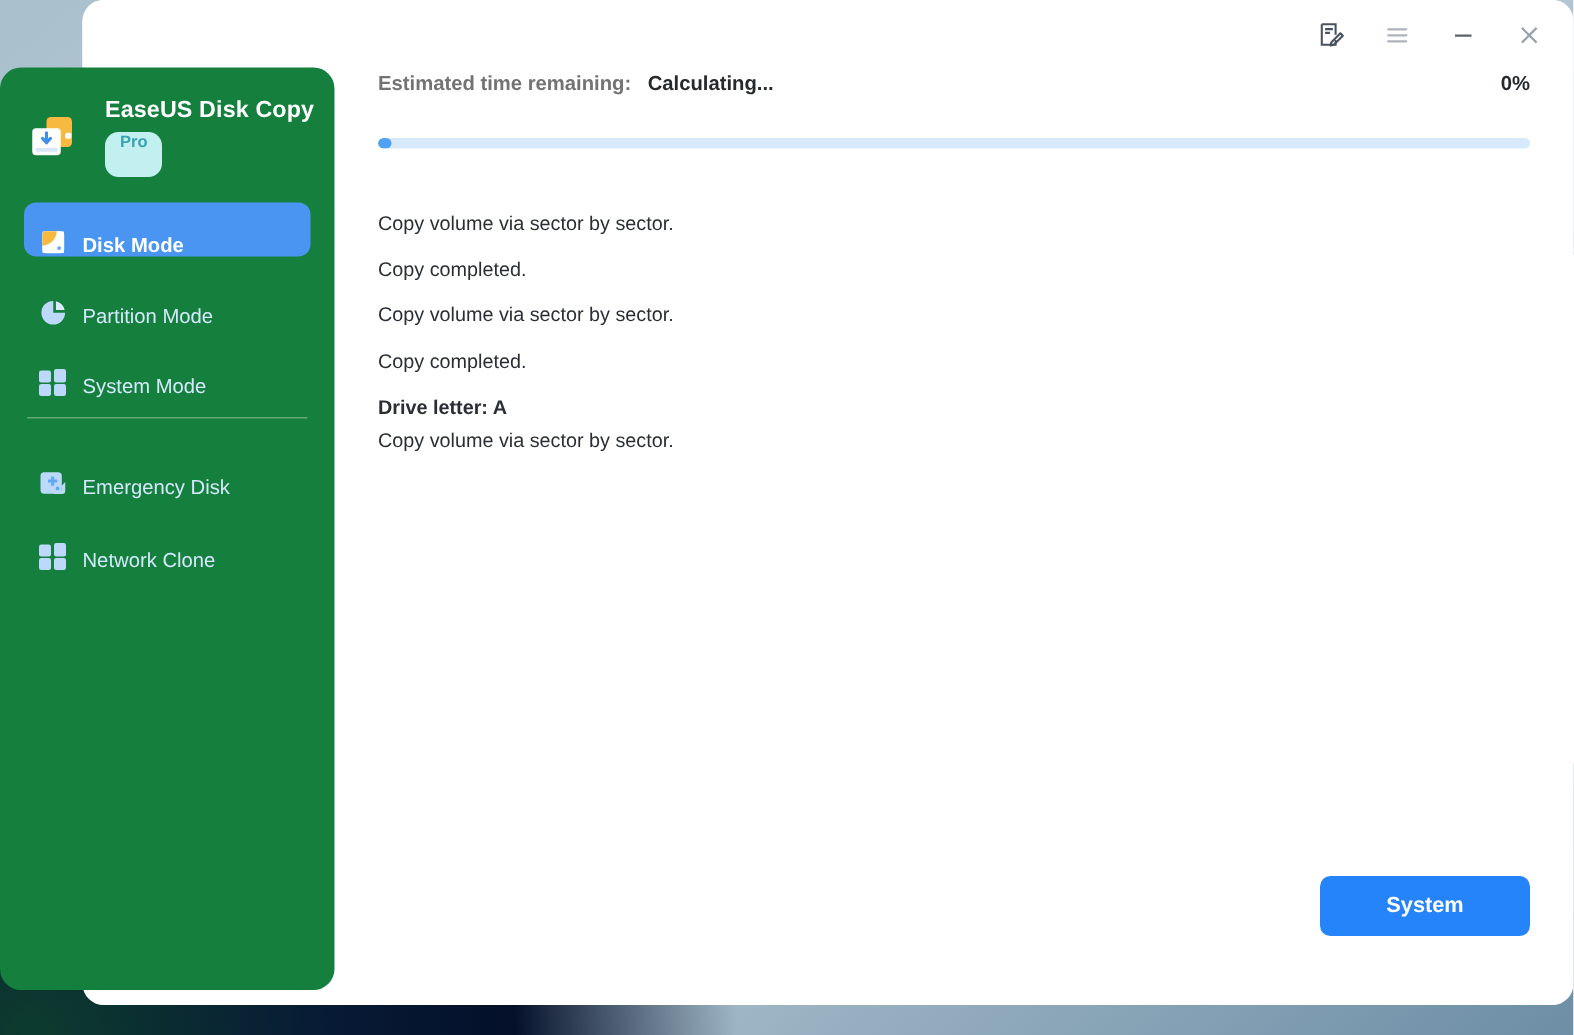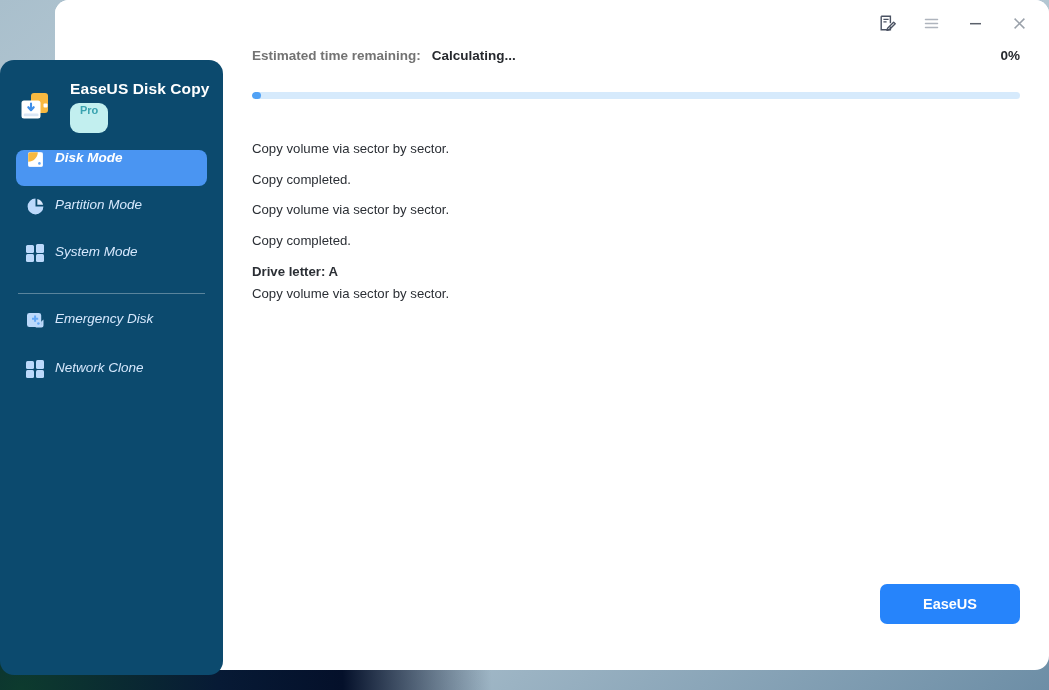--- a/index.html
+++ b/index.html
@@ -59,25 +59,24 @@
   }
   .wc-btn svg { display: block; }
 
   
   #sidebar {
     position: absolute;
     left: -55px;
     top: 45px;
     width: 223px;
     height: 615px;
-    background: #0c4a6e;
+    background: #15803d;
     border-radius: 14px 14px 14px 14px;
     padding-top: 0;
     overflow: hidden;
-    margin-top: 15px;
   }
 
   #brand {
     display: flex;
     align-items: center;
     padding: 31px 0 0 20px;
     height: 70px;
   }
   #brand-logo {
     width: 38px; height: 34px;
@@ -106,30 +105,29 @@
     border-radius: 9px;
     padding: 2px 10px 17px 10px;
     line-height: 1;
   }
 
   #nav { margin-top: 20px; }
 
   .nav-item {
     position: relative;
     display: flex;
-    align-items: flex-start;
+    align-items: flex-end;
     height: 36px;
     margin: 0 16px 11px 16px;
     padding-left: 10px;
     border-radius: 8px;
     cursor: pointer;
     color: #d6e8fd;
     font-size: 13.5px;
     font-weight: 500;
-    font-style: italic;
   }
   .nav-item.active {
     background: #4a95f2;
     color: #ffffff;
     font-weight: 600;
   }
   .nav-item .nav-icon {
     width: 19px; height: 19px;
     flex: 0 0 auto;
     position: relative;
@@ -380,18 +378,18 @@
       <div id="log">
         <div class="log-line">Copy volume via sector by sector.</div>
         <div class="log-line">Copy completed.</div>
         <div class="log-line">Copy volume via sector by sector.</div>
         <div class="log-line">Copy completed.</div>
         <div class="log-line clipped">Drive letter: A</div>
         <div class="log-line">Copy volume via sector by sector.</div>
       </div>
 
       <div id="footer">
-        <button id="cancel-button">EaseUS</button>
+        <button id="cancel-button">System</button>
       </div>
 
     </div>
   </div>
 </div>
 
 </body></html>

